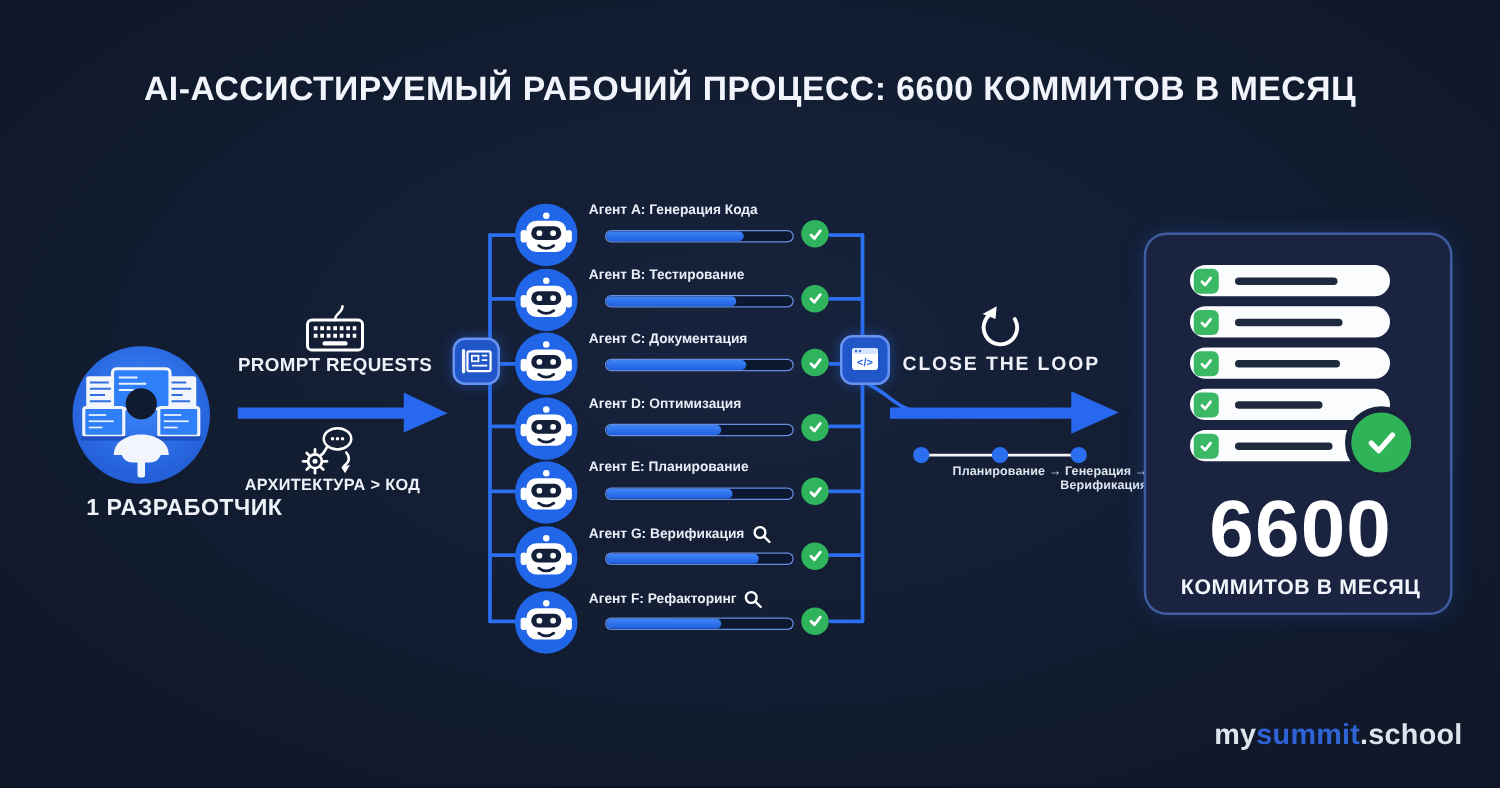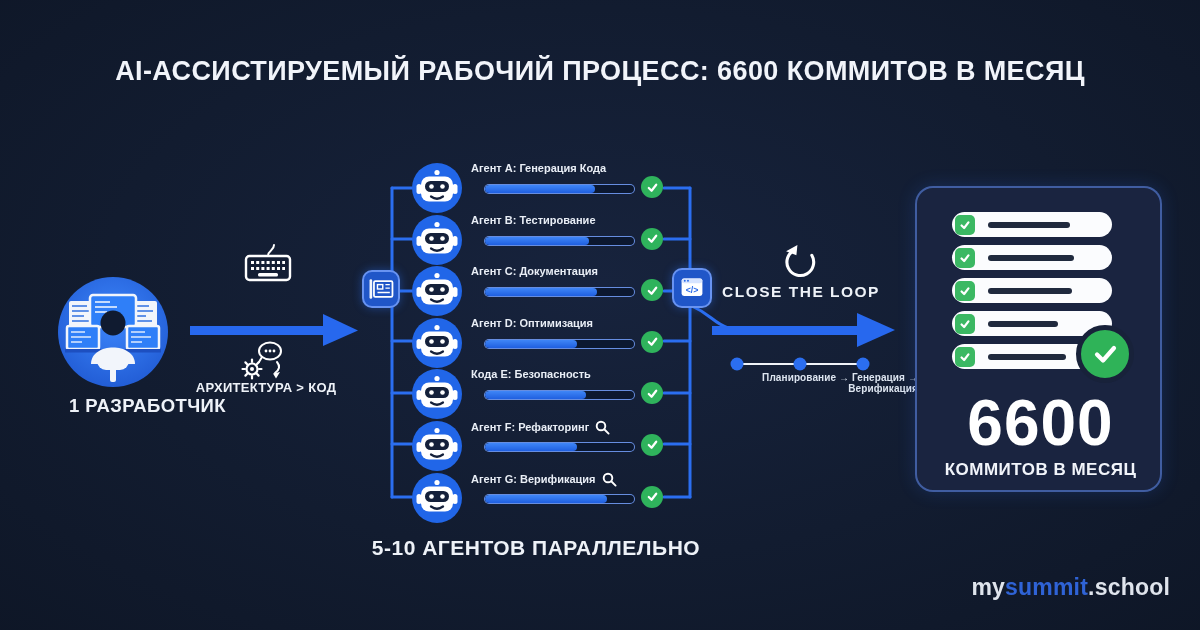--- a/index.html
+++ b/index.html
@@ -133,20 +133,21 @@
   </svg>
   <div class="abs ctr dev-label">1 РАЗРАБОТЧИК</div>
 
   <svg class="abs kb-svg" viewBox="0 0 50 40">
     <path d="M25 12 C25 6 31 7 31 1" stroke="#fff" stroke-width="2" fill="none" stroke-linecap="round"></path>
     <rect x="3" y="12" width="44" height="24" rx="3.5" stroke="#fff" stroke-width="2.4" fill="none"></rect>
     <line x1="8" y1="18.5" x2="42" y2="18.5" stroke="#fff" stroke-width="3.2" stroke-dasharray="3 2.2"></line>
     <line x1="8" y1="24.5" x2="42" y2="24.5" stroke="#fff" stroke-width="3.2" stroke-dasharray="3 2.2"></line>
     <rect x="15" y="29" width="20" height="3.4" rx="1.5" fill="#fff"></rect>
   </svg>
+  <div class="abs ctr prompt-label">PROMPT REQUESTS</div>
 
   <svg class="abs arrow1" viewBox="0 0 170 32">
     <rect x="0" y="12" width="136" height="9" fill="#2768ee"></rect>
     <polygon points="133,0 168,16.5 133,32" fill="#2768ee"></polygon>
   </svg>
 
   <svg class="abs gear-svg" viewBox="0 0 46 42">
     <g stroke="#fff" stroke-width="2" fill="none">
       <ellipse cx="30" cy="11" rx="11" ry="8.5"></ellipse>
       <path d="M22 17 L19 22" stroke-linecap="round"></path>
@@ -321,25 +322,53 @@
         <circle cx="26" cy="10.5" r="2.6" fill="#fff"></circle>
         <rect x="5.5" y="22" width="5" height="10" rx="2.5" fill="#fff"></rect>
         <rect x="41.5" y="22" width="5" height="10" rx="2.5" fill="#fff"></rect>
         <rect x="10" y="14.5" width="32" height="25" rx="8" fill="#fff"></rect>
         <rect x="14" y="19" width="24" height="11" rx="5.5" fill="#14203a"></rect>
         <circle cx="20.5" cy="24.5" r="2.3" fill="#fff"></circle>
           <circle cx="31.5" cy="24.5" r="2.3" fill="#fff"></circle>
         <path d="M20 34.5 q6 4.5 12 0" stroke="#14203a" stroke-width="2.2" fill="none" stroke-linecap="round"></path>
       </svg>
       <span class="agent-label">
-        <span>Кода E: Безопасность</span>
+        <span>Агент E: Планирование</span>
 
       </span>
       <div class="bar">
         <div class="fill" style="width: 68%;"></div>
+      </div>
+      <span class="check">
+        <svg width="13" height="13" viewBox="0 0 14 14">
+            <path d="M3 7.5 L6 10.5 L11 4" stroke="#fff" stroke-width="2.4" fill="none" stroke-linecap="round" stroke-linejoin="round"></path>
+          </svg>
+      </span>
+    </div>
+      <div class="agent-row">
+      <svg class="robot" viewBox="0 0 52 52">
+        <circle cx="26" cy="26" r="25" fill="#2166e8"></circle>
+        <circle cx="26" cy="10.5" r="2.6" fill="#fff"></circle>
+        <rect x="5.5" y="22" width="5" height="10" rx="2.5" fill="#fff"></rect>
+        <rect x="41.5" y="22" width="5" height="10" rx="2.5" fill="#fff"></rect>
+        <rect x="10" y="14.5" width="32" height="25" rx="8" fill="#fff"></rect>
+        <rect x="14" y="19" width="24" height="11" rx="5.5" fill="#14203a"></rect>
+        <circle cx="20.5" cy="24.5" r="2.3" fill="#fff"></circle>
+          <circle cx="31.5" cy="24.5" r="2.3" fill="#fff"></circle>
+        <path d="M20 34.5 q6 4.5 12 0" stroke="#14203a" stroke-width="2.2" fill="none" stroke-linecap="round"></path>
+      </svg>
+      <span class="agent-label">
+        <span>Агент G: Верификация</span>
+        <svg width="15" height="15" viewBox="0 0 15 15">
+          <circle cx="6" cy="6" r="4.3" stroke="#fff" stroke-width="1.9" fill="none"></circle>
+          <line x1="9.5" y1="9.5" x2="13.6" y2="13.6" stroke="#fff" stroke-width="1.9" stroke-linecap="round"></line>
+        </svg>
+      </span>
+      <div class="bar">
+        <div class="fill" style="width: 82%;"></div>
       </div>
       <span class="check">
         <svg width="13" height="13" viewBox="0 0 14 14">
             <path d="M3 7.5 L6 10.5 L11 4" stroke="#fff" stroke-width="2.4" fill="none" stroke-linecap="round" stroke-linejoin="round"></path>
           </svg>
       </span>
     </div>
       <div class="agent-row">
       <svg class="robot" viewBox="0 0 52 52">
         <circle cx="26" cy="26" r="25" fill="#2166e8"></circle>
@@ -361,51 +390,22 @@
       </span>
       <div class="bar">
         <div class="fill" style="width: 62%;"></div>
       </div>
       <span class="check">
         <svg width="13" height="13" viewBox="0 0 14 14">
             <path d="M3 7.5 L6 10.5 L11 4" stroke="#fff" stroke-width="2.4" fill="none" stroke-linecap="round" stroke-linejoin="round"></path>
           </svg>
       </span>
     </div>
-      <div class="agent-row">
-      <svg class="robot" viewBox="0 0 52 52">
-        <circle cx="26" cy="26" r="25" fill="#2166e8"></circle>
-        <circle cx="26" cy="10.5" r="2.6" fill="#fff"></circle>
-        <rect x="5.5" y="22" width="5" height="10" rx="2.5" fill="#fff"></rect>
-        <rect x="41.5" y="22" width="5" height="10" rx="2.5" fill="#fff"></rect>
-        <rect x="10" y="14.5" width="32" height="25" rx="8" fill="#fff"></rect>
-        <rect x="14" y="19" width="24" height="11" rx="5.5" fill="#14203a"></rect>
-        <circle cx="20.5" cy="24.5" r="2.3" fill="#fff"></circle>
-          <circle cx="31.5" cy="24.5" r="2.3" fill="#fff"></circle>
-        <path d="M20 34.5 q6 4.5 12 0" stroke="#14203a" stroke-width="2.2" fill="none" stroke-linecap="round"></path>
-      </svg>
-      <span class="agent-label">
-        <span>Агент G: Верификация</span>
-        <svg width="15" height="15" viewBox="0 0 15 15">
-          <circle cx="6" cy="6" r="4.3" stroke="#fff" stroke-width="1.9" fill="none"></circle>
-          <line x1="9.5" y1="9.5" x2="13.6" y2="13.6" stroke="#fff" stroke-width="1.9" stroke-linecap="round"></line>
-        </svg>
-      </span>
-      <div class="bar">
-        <div class="fill" style="width: 82%;"></div>
-      </div>
-      <span class="check">
-        <svg width="13" height="13" viewBox="0 0 14 14">
-            <path d="M3 7.5 L6 10.5 L11 4" stroke="#fff" stroke-width="2.4" fill="none" stroke-linecap="round" stroke-linejoin="round"></path>
-          </svg>
-      </span>
-    </div>
-    </div>
-
-  <div class="abs ctr parallel-label">5-10 АГЕНТОВ ПАРАЛЛЕЛЬНО</div>
+    </div>
+
 
   <svg class="abs loop-svg" viewBox="0 0 34 34">
     <path d="M11 5 A 13 13 0 1 0 28 10" stroke="#fff" stroke-width="3" fill="none" stroke-linecap="round"></path>
     <polygon points="14,0 13,10 3,6" fill="#fff"></polygon>
   </svg>
   <div class="abs ctr loop-label">CLOSE THE LOOP</div>
 
   <svg class="abs arrow2" viewBox="0 0 185 34">
     <rect x="0" y="13" width="148" height="9" fill="#2768ee"></rect>
     <polygon points="145,0 183,17 145,34" fill="#2768ee"></polygon>

